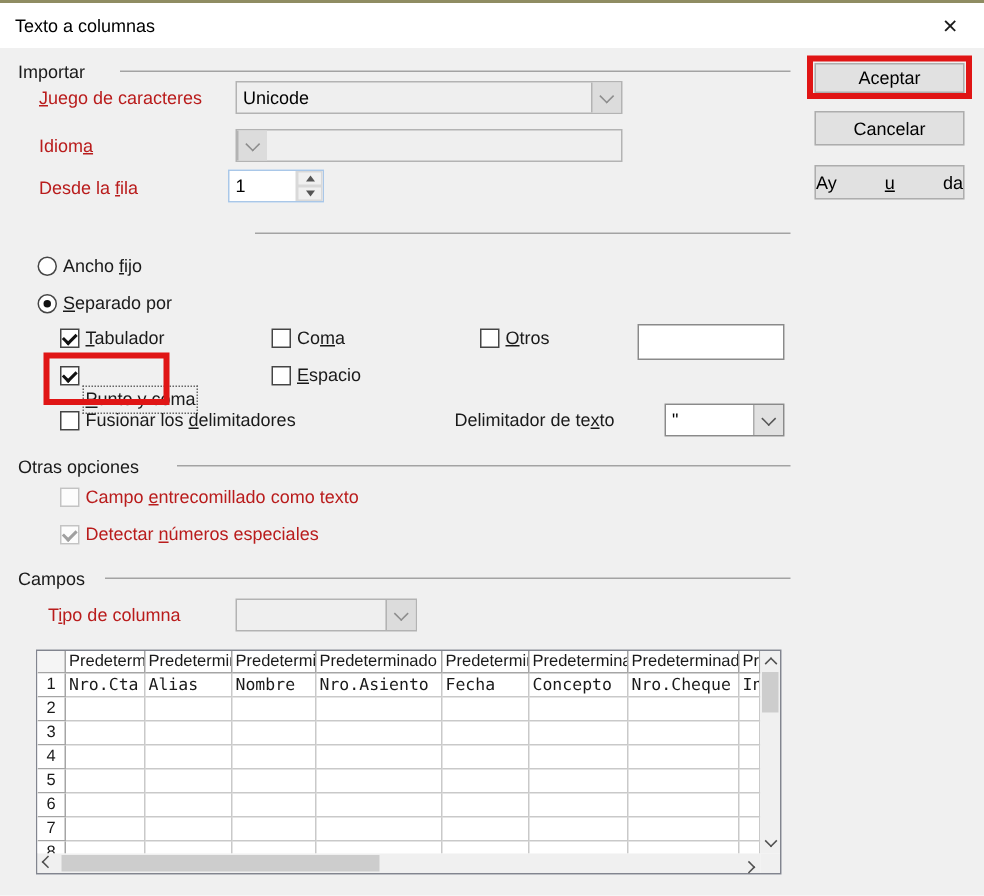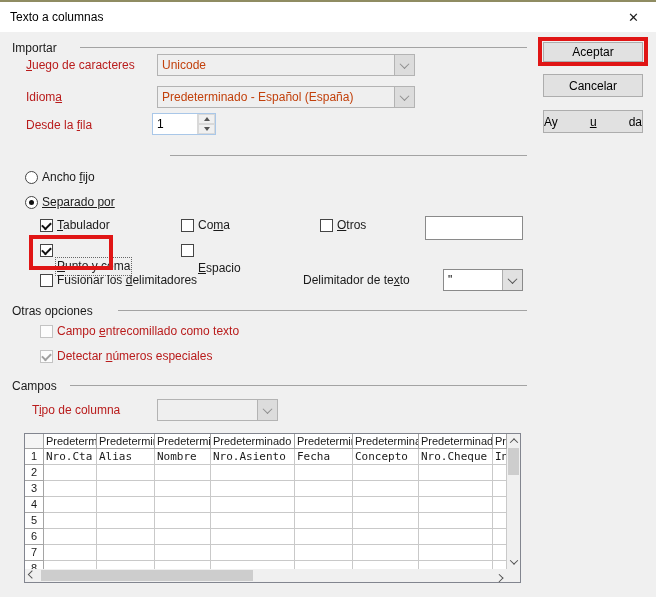--- a/index.html
+++ b/index.html
@@ -14,21 +14,21 @@
   .title{position:absolute;left:10px;top:8px;font-size:12px;color:#000;}
   .close-btn{position:absolute;right:0;top:0;width:45px;height:30px;display:flex;align-items:center;justify-content:center;font-size:13px;color:#1a1a1a;cursor:default;}
   .abs{position:absolute;}
   .section-title{color:#1a1a1a;}
   .sep-line{position:absolute;height:1px;background:#a3a3a3;}
   .gray{color:#b91c1c;}
   .u{text-decoration:underline;}
 
   
   .combo{position:absolute;height:22px;border:1px solid #b3b3b3;background:#efefef;display:flex;}
-  .combo .val{flex:1;overflow:hidden;white-space:nowrap;padding:3px 4px;color:#c2410c;}
+  .combo .val{flex:1;overflow:hidden;white-space:nowrap;padding:3px 4px;color:#000000;}
   .combo .drop{width:20px;background:#dcdcdc;border-left:1px solid #b3b3b3;display:flex;align-items:center;justify-content:center;}
   .combo.enabled{background:#fff;border-color:#8a8a8a;}
   .combo.enabled .val{color:#000;}
   .combo.enabled .drop{background:#e1e1e1;border-left:1px solid #adadad;}
   .chev{width:7px;height:7px;border-right:1px solid #8d8d8d;border-bottom:1px solid #8d8d8d;transform:rotate(45deg) translate(-1px,-1px);}
   .combo.enabled .chev{border-color:#555;}
 
   
   .spinner{position:absolute;left:152px;top:111px;width:64px;height:22px;border:1px solid #a9c7e8;background:#fff;display:flex;}
   .spinner .val{flex:1;padding:3px 4px;color:#000;}
@@ -89,21 +89,20 @@
   <div class="abs gray" style="left:26px;top:56px;"><span></span><span class="u">J</span><span>uego de caracteres</span></div>
   <div class="combo" style="left:157px;top:52px;width:258px;">
     <div class="val">Unicode</div>
     <div class="drop">
         <div class="chev"></div>
       </div>
   </div>
 
   <div class="abs gray" style="left:26px;top:88px;text-align:center;"><span>Idiom</span><span class="u">a</span><span></span></div>
   <div class="combo" style="left:157px;top:84px;width:258px;">
-    <div class="val">Predeterminado - Español (España)</div>
     <div class="drop">
         <div class="chev"></div>
       </div>
   </div>
 
   <div class="abs gray" style="left:26px;top:116px;"><span>Desde la </span><span class="u">f</span><span>ila</span></div>
   <div class="spinner">
     <div class="val">1</div>
     <div class="spin-col">
       <div class="spin-btn">
@@ -114,37 +113,37 @@
         </div>
     </div>
   </div>
 
   <div class="sep-line" style="left:170px;top:153px;width:357px;"></div>
 
   <div class="radio" style="left:25px;top:169px;"></div>
   <div class="cb-label" style="left:42px;top:168px;"><span>Ancho </span><span class="u">f</span><span>ijo</span></div>
 
   <div class="radio sel" style="left:25px;top:194px;"></div>
-  <div class="cb-label" style="left:42px;top:193px;text-decoration:underline;"><span></span><span class="u">S</span><span>eparado por</span></div>
+  <div class="cb-label" style="left:42px;top:193px;"><span></span><span class="u">S</span><span>eparado por</span></div>
 
   <div class="cb checked" style="left:40px;top:217px;"></div>
   <div class="cb-label" style="left:57px;top:216px;"><span></span><span class="u">T</span><span>abulador</span></div>
 
   <div class="cb" style="left:181px;top:217px;"></div>
   <div class="cb-label" style="left:198px;top:216px;"><span>Co</span><span class="u">m</span><span>a</span></div>
 
   <div class="cb" style="left:320px;top:217px;"></div>
   <div class="cb-label" style="left:337px;top:216px;"><span></span><span class="u">O</span><span>tros</span></div>
   <div class="text-input" style="left:425px;top:214px;width:98px;height:24px;"></div>
 
   <div class="cb checked" style="left:40px;top:242px;"></div>
   <div class="cb-label focus-dotted" style="left:57px;top:257px;text-align:center;"><span></span><span class="u">P</span><span>unto y coma</span></div>
 
   <div class="cb" style="left:181px;top:242px;"></div>
-  <div class="cb-label" style="left:198px;top:259px;"><span></span><span class="u">E</span><span>spacio</span></div>
+  <div class="cb-label" style="left:198px;top:241px;"><span></span><span class="u">E</span><span>spacio</span></div>
 
   <div class="annotation" style="left:29px;top:233px;width:84px;height:35px;"></div>
 
   <div class="cb" style="left:40px;top:272px;"></div>
   <div class="cb-label" style="left:57px;top:271px;"><span>Fusionar los </span><span class="u">d</span><span>elimitadores</span></div>
 
   <div class="cb-label" style="left:303px;top:271px;"><span>Delimitador de te</span><span class="u">x</span><span>to</span></div>
   <div class="combo enabled" style="left:443px;top:267px;width:80px;">
     <div class="val">"</div>
     <div class="drop">

